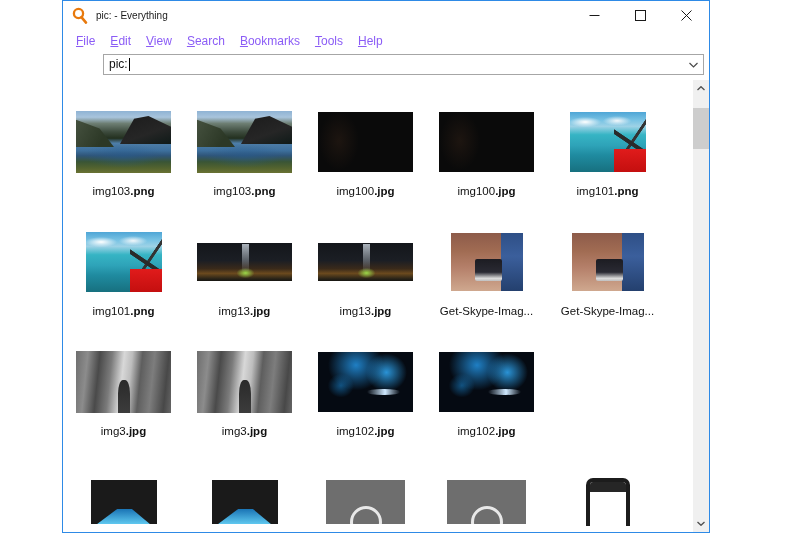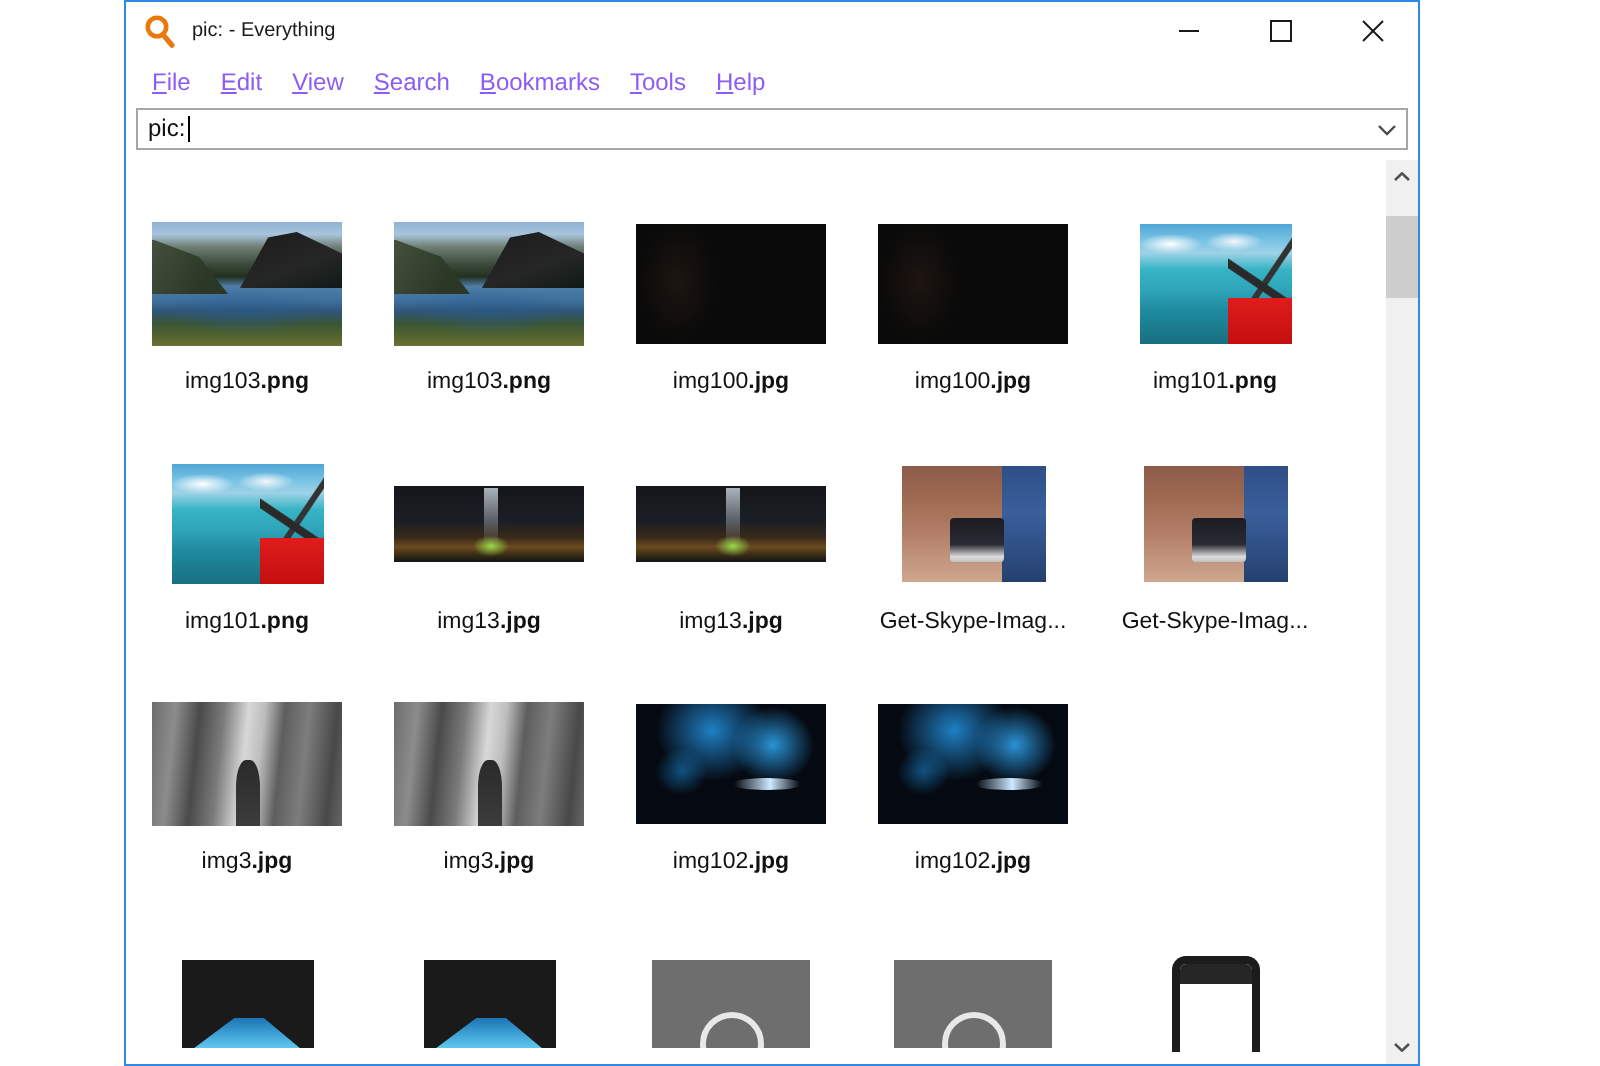--- a/index.html
+++ b/index.html
@@ -79,20 +79,21 @@
     flex: 0 0 auto;
     background: #ffffff;
   }
   .searchbox {
     height: 21px;
     border: 1px solid #a6a6a6;
     background: #ffffff;
     display: flex;
     align-items: center;
     position: relative;
+    margin-left: 35px;
   }
   .search-value {
     font-size: 12px;
     color: #111111;
     padding-left: 5px;
     line-height: 19px;
     white-space: nowrap;
   }
   .caret {
     display: inline-block;

